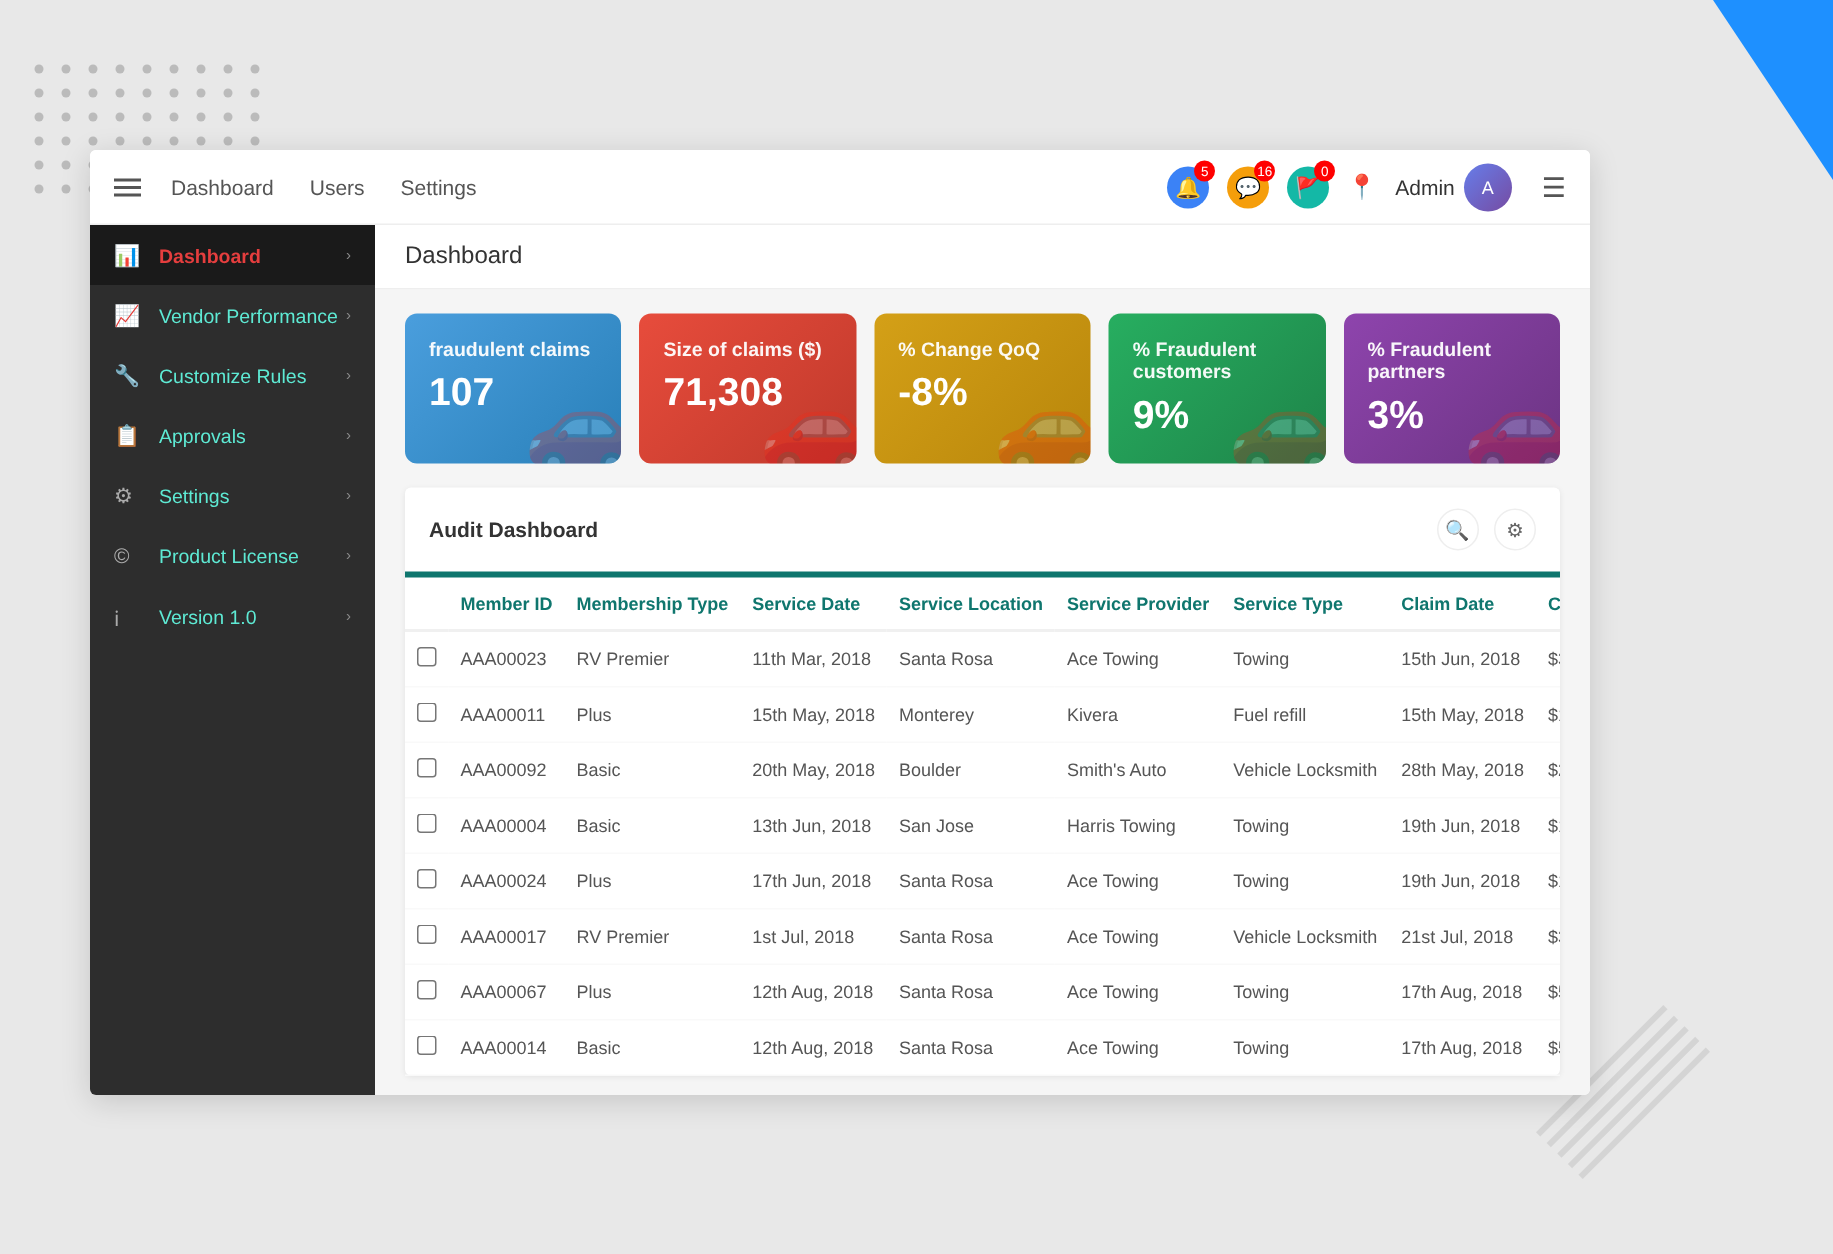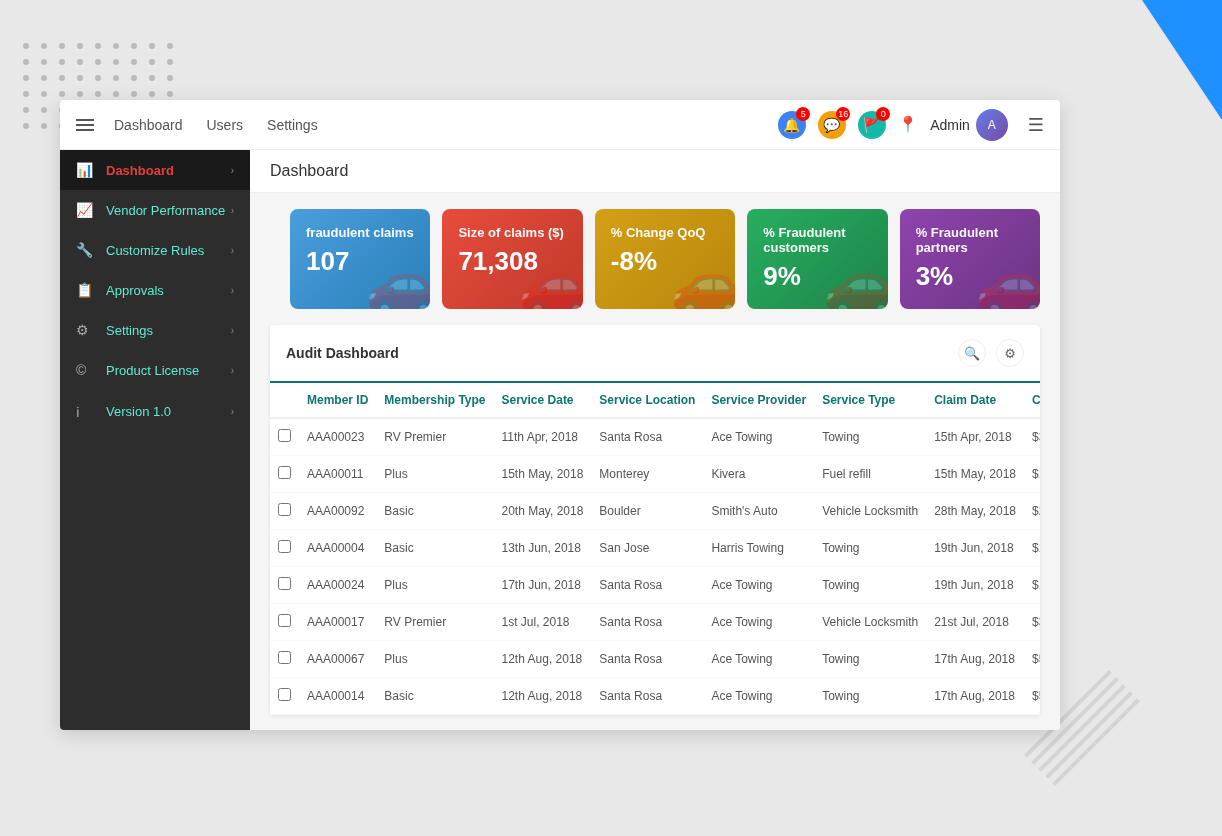--- a/index.html
+++ b/index.html
@@ -202,21 +202,20 @@
       font-size: 16px;
       color: #333;
       font-weight: 500;
     }
 
     
     .stats-row {
       display: flex;
       gap: 12px;
       padding: 16px 20px;
-      margin-left: 20px;
     }
     .stat-card {
       flex: 1;
       border-radius: 8px;
       padding: 16px;
       color: #fff;
       position: relative;
       overflow: hidden;
       min-height: 100px;
     }
@@ -248,21 +247,21 @@
     .audit-section {
       margin: 0 20px;
       background: #fff;
       border-radius: 4px;
       box-shadow: 0 1px 4px rgba(0,0,0,0.08);
     }
     .audit-header {
       display: flex;
       align-items: center;
       padding: 14px 16px;
-      border-bottom: 2px solid #0f766e;
+      border-bottom: 4px solid #0f766e;
     }
     .audit-title {
       font-size: 14px;
       font-weight: 600;
       color: #333;
       flex: 1;
     }
     .audit-icons {
       display: flex;
       gap: 10px;
@@ -530,25 +529,25 @@
 
               </tr>
             </thead>
             <tbody id="table-body">
             <tr>
       <td class="checkbox-cell">
         <input type="checkbox" style="">
       </td>
       <td>AAA00023</td>
       <td>RV Premier</td>
-      <td>11th Apr, 2018</td>
+      <td>11th Mar, 2018</td>
       <td>Santa Rosa</td>
       <td>Ace Towing</td>
       <td>Towing</td>
-      <td>15th Apr, 2018</td>
+      <td>15th Jun, 2018</td>
       <td>$300</td>
 
     </tr>
                 <tr>
       <td class="checkbox-cell">
         <input type="checkbox" style="">
       </td>
       <td>AAA00011</td>
       <td>Plus</td>
       <td>15th May, 2018</td>

